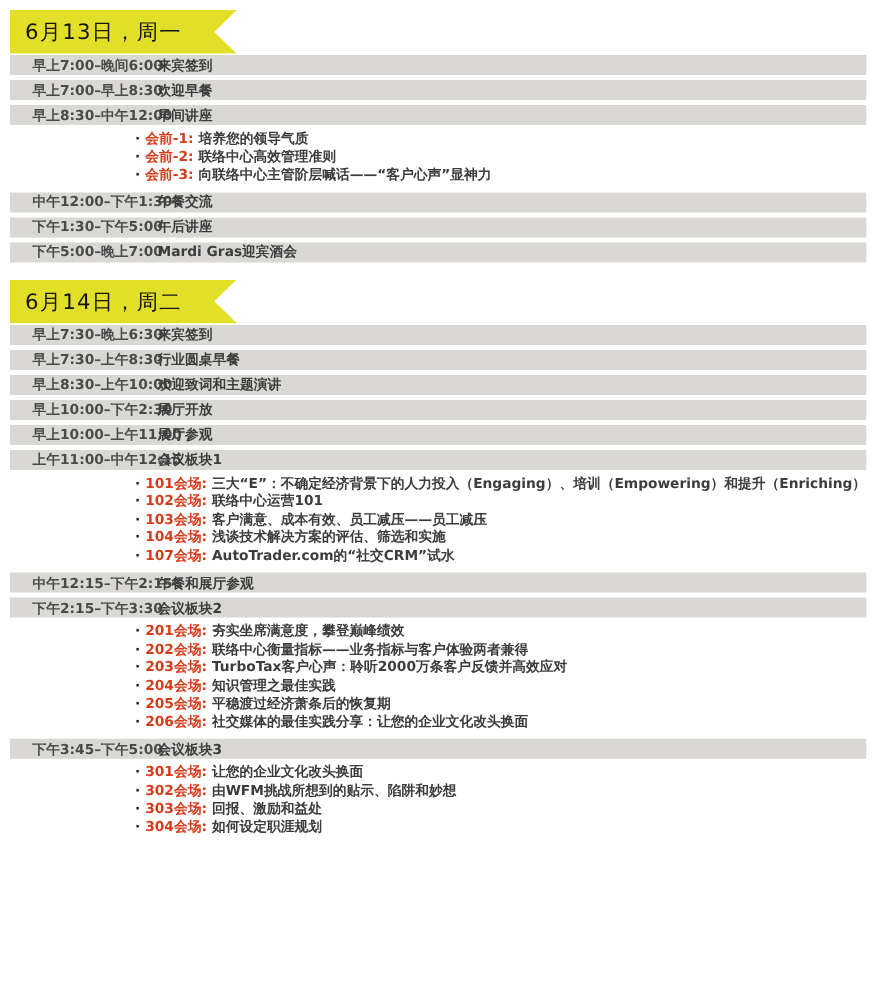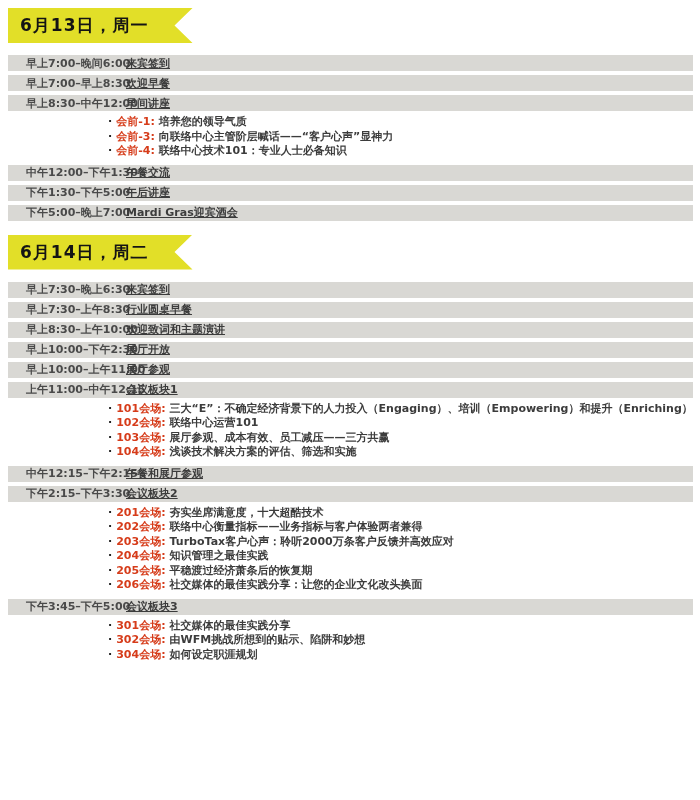--- a/index.html
+++ b/index.html
@@ -7,40 +7,40 @@
     width:700px;height:800px;overflow:hidden;
     font-family:"DejaVu Sans","Liberation Sans",sans-serif;
     color:var(--text,#3f3f3f);
   }
   #schedule{padding:8px 7px 0 8px;}
   .day{margin-bottom:14px;}
   .banner{
     display:inline-block;
     background:var(--banner,#e2df28);
     color:var(--banner-text,#141414);
-    font-size:17px;font-weight:bold;
+    font-size:17px;font-weight:normal;
     padding:6px 44px 6px 12px;
-    margin-bottom:12px;
+    margin-bottom:1px;
     clip-path:polygon(0 0,100% 0,calc(100% - 18px) 50%,100% 100%,0 100%);
     letter-spacing:1px;
   }
   .row{
     display:flex;align-items:center;
     background:var(--rowbg,#d9d8d4);
     min-height:14px;
     padding:1px 4px 1px 18px;
     margin-bottom:4px;
     font-size:11px;line-height:13px;
   }
   .time{
     width:100px;flex:0 0 100px;
     font-weight:bold;color:#4a4a4a;
     white-space:nowrap;
   }
-  .title{font-weight:bold;color:#3c3c3c;text-decoration:underline;}
+  .title{font-weight:bold;color:#3c3c3c;}
   ul.bullets{
     list-style:none;
     margin:2px 0 6px 0;
     padding:0 0 0 100px;
   }
   ul.bullets li{
     font-size:11px;line-height:14.5px;
     color:#3c3c3c;font-weight:bold;
     white-space:nowrap;overflow:hidden;text-overflow:ellipsis;
   }
@@ -61,22 +61,22 @@
         <span class="time">早上7:00–晚间6:00</span>
         <span class="title">来宾签到</span>
       </div><div class="row">
         <span class="time">早上7:00–早上8:30</span>
         <span class="title">欢迎早餐</span>
       </div><div class="row">
         <span class="time">早上8:30–中午12:00</span>
         <span class="title">早间讲座</span>
       </div><ul class="bullets">
         <li><span class="code">会前-1:</span><span class="desc">培养您的领导气质</span></li>
+        <li><span class="code">会前-2:</span><span class="desc">联络中心高效管理准则</span></li>
         <li><span class="code">会前-3:</span><span class="desc">向联络中心主管阶层喊话——“客户心声”显神力</span></li>
-        <li><span class="code">会前-4:</span><span class="desc">联络中心技术101：专业人士必备知识</span></li>
       </ul><div class="row">
         <span class="time">中午12:00–下午1:30</span>
         <span class="title">午餐交流</span>
       </div><div class="row">
         <span class="time">下午1:30–下午5:00</span>
         <span class="title">午后讲座</span>
       </div><div class="row">
         <span class="time">下午5:00–晚上7:00</span>
         <span class="title">Mardi Gras迎宾酒会</span>
       </div></section>
@@ -94,36 +94,38 @@
         <span class="title">展厅开放</span>
       </div><div class="row">
         <span class="time">早上10:00–上午11:00</span>
         <span class="title">展厅参观</span>
       </div><div class="row">
         <span class="time">上午11:00–中午12:15</span>
         <span class="title">会议板块1</span>
       </div><ul class="bullets">
         <li><span class="code">101会场:</span><span class="desc">三大“E”：不确定经济背景下的人力投入（Engaging）、培训（Empowering）和提升（Enriching）</span></li>
         <li><span class="code">102会场:</span><span class="desc">联络中心运营101</span></li>
-        <li><span class="code">103会场:</span><span class="desc">展厅参观、成本有效、员工减压——三方共赢</span></li>
+        <li><span class="code">103会场:</span><span class="desc">客户满意、成本有效、员工减压——员工减压</span></li>
         <li><span class="code">104会场:</span><span class="desc">浅谈技术解决方案的评估、筛选和实施</span></li>
+        <li><span class="code">107会场:</span><span class="desc">AutoTrader.com的“社交CRM”试水</span></li>
       </ul><div class="row">
         <span class="time">中午12:15–下午2:15</span>
         <span class="title">午餐和展厅参观</span>
       </div><div class="row">
         <span class="time">下午2:15–下午3:30</span>
         <span class="title">会议板块2</span>
       </div><ul class="bullets">
-        <li><span class="code">201会场:</span><span class="desc">夯实坐席满意度，十大超酷技术</span></li>
+        <li><span class="code">201会场:</span><span class="desc">夯实坐席满意度，攀登巅峰绩效</span></li>
         <li><span class="code">202会场:</span><span class="desc">联络中心衡量指标——业务指标与客户体验两者兼得</span></li>
         <li><span class="code">203会场:</span><span class="desc">TurboTax客户心声：聆听2000万条客户反馈并高效应对</span></li>
         <li><span class="code">204会场:</span><span class="desc">知识管理之最佳实践</span></li>
         <li><span class="code">205会场:</span><span class="desc">平稳渡过经济萧条后的恢复期</span></li>
         <li><span class="code">206会场:</span><span class="desc">社交媒体的最佳实践分享：让您的企业文化改头换面</span></li>
       </ul><div class="row">
         <span class="time">下午3:45–下午5:00</span>
         <span class="title">会议板块3</span>
       </div><ul class="bullets">
-        <li><span class="code">301会场:</span><span class="desc">社交媒体的最佳实践分享</span></li>
+        <li><span class="code">301会场:</span><span class="desc">让您的企业文化改头换面</span></li>
         <li><span class="code">302会场:</span><span class="desc">由WFM挑战所想到的贴示、陷阱和妙想</span></li>
+        <li><span class="code">303会场:</span><span class="desc">回报、激励和益处</span></li>
         <li><span class="code">304会场:</span><span class="desc">如何设定职涯规划</span></li>
       </ul></section>
   </div>
 
 </body></html>

